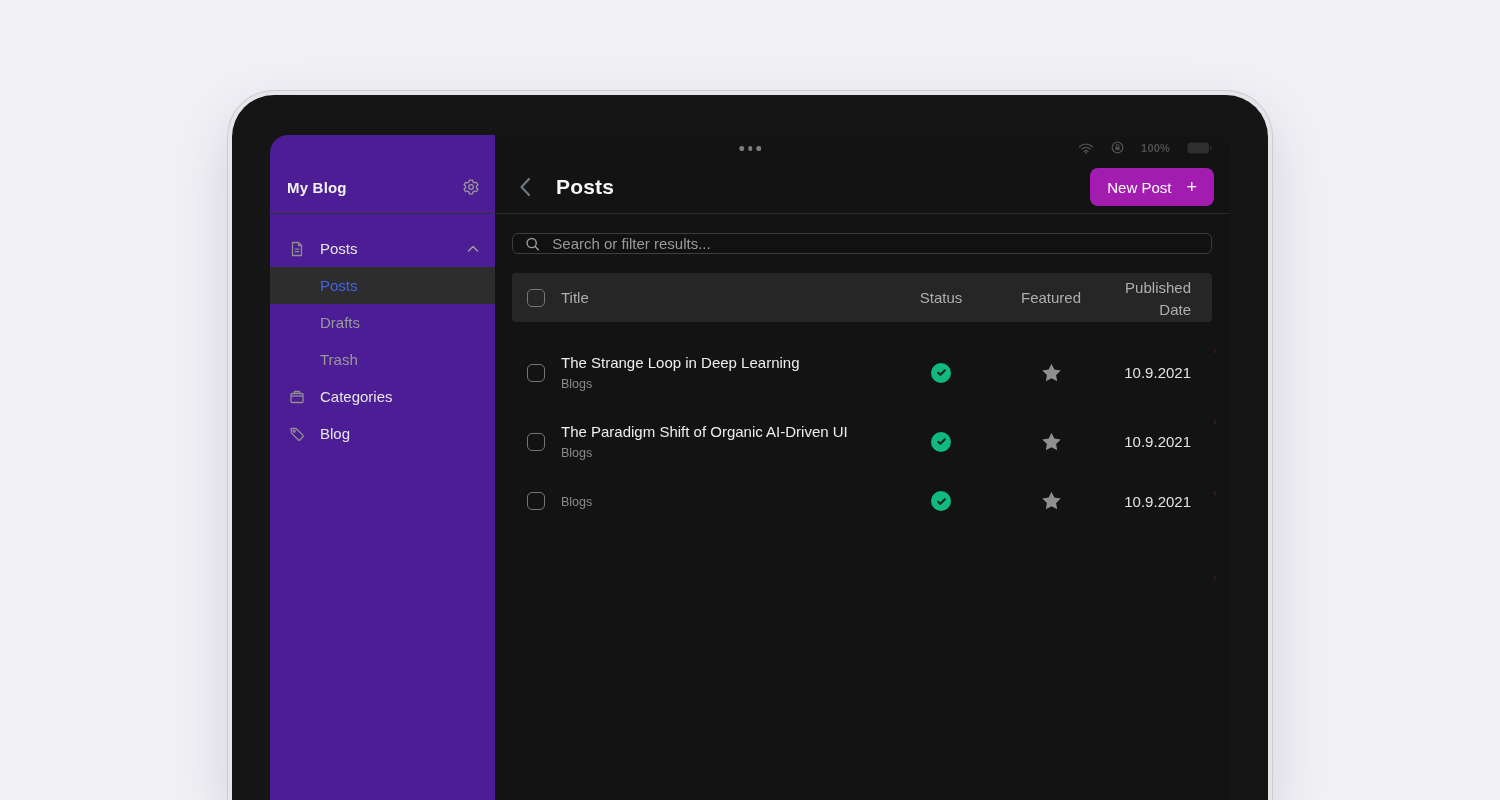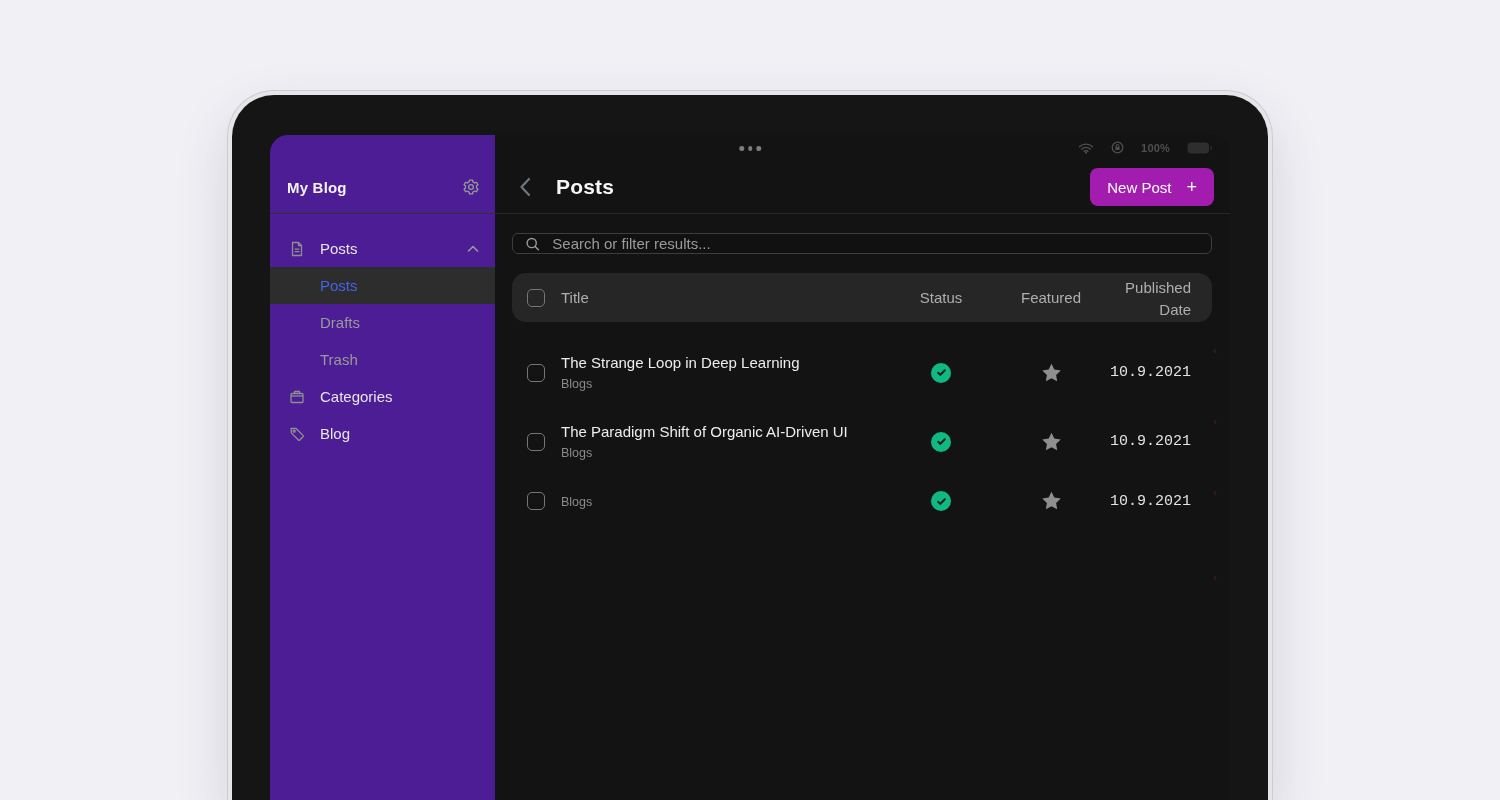--- a/index.html
+++ b/index.html
@@ -45,36 +45,36 @@
     padding:0 17px;font-size:15px;display:flex;align-items:center;gap:15px;cursor:pointer;font-family:inherit;}
   .new-post .plus{font-size:18px;font-weight:400;line-height:1;}
   .content{padding:19px 18px 0 17px;}
   
   .searchbar{height:21px;border:1px solid #3d3d3d;border-radius:6px;background:#111111;
     display:flex;align-items:center;padding:0 12px;box-sizing:border-box;}
   .searchbar input{background:transparent;border:none;outline:none;color:#d6d6d6;font-size:15px;
     margin-left:10px;width:100%;font-family:inherit;}
   .searchbar input::placeholder{color:#9a9a9a;}
   
-  .thead{margin-top:19px;background:#262626;border-radius:14px;height:49px;display:flex;align-items:center;
+  .thead{margin-top:19px;background:#262626;border-radius:4px;height:49px;display:flex;align-items:center;
     color:#aeaeae;font-size:15px;}
   .cell-check{flex:0 0 49px;display:flex;padding-left:15px;box-sizing:border-box;}
   .cell-title{flex:1;min-width:0;}
   .cell-status{flex:0 0 120px;text-align:center;}
   .cell-featured{flex:0 0 100px;text-align:center;}
   .cell-date{flex:0 0 111px;text-align:right;padding-right:21px;box-sizing:border-box;}
   .thead .cell-date{font-size:15px;line-height:1.45;padding-top:2px;}
   .checkbox{width:18px;height:18px;border:1.5px solid #767676;border-radius:5px;background:transparent;box-sizing:border-box;cursor:pointer;}
   .rows{margin-top:16px;}
   .trow{display:flex;align-items:center;padding:14px 0;cursor:pointer;}
   .row-title{font-size:15px;color:#ededed;line-height:22px;max-width:320px;}
   .row-cat{font-size:12.5px;color:#8a8a8a;line-height:18px;margin-top:1px;}
   .badge{width:20px;height:20px;border-radius:50%;background:#10b981;display:inline-flex;align-items:center;justify-content:center;vertical-align:middle;}
   .star{vertical-align:middle;cursor:pointer;}
-  .date{font-size:15px;color:#e2e2e2;font-family:Liberation Mono, monospace;}
+  .date{font-size:15px;color:#e2e2e2;}
   
   .swipe-hint{position:absolute;right:13px;color:#5d2424;font-size:11px;line-height:11px;opacity:.85;}
   .swipe-hint::before{content:"‹";}
   .sh1{top:210px;} .sh2{top:281px;} .sh3{top:352px;} .sh4{top:437px;}
 </style>
 </head>
 <body>
 
 <div class="device">
   <div class="screen">

